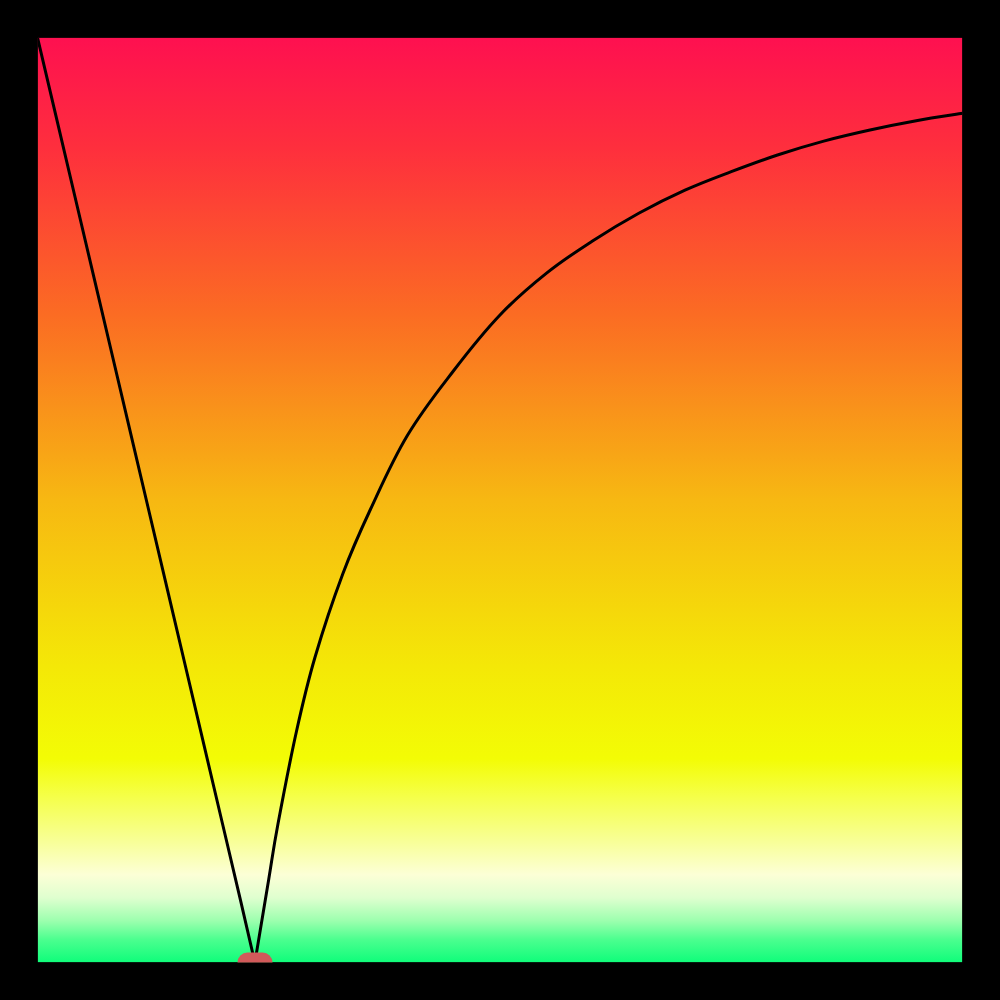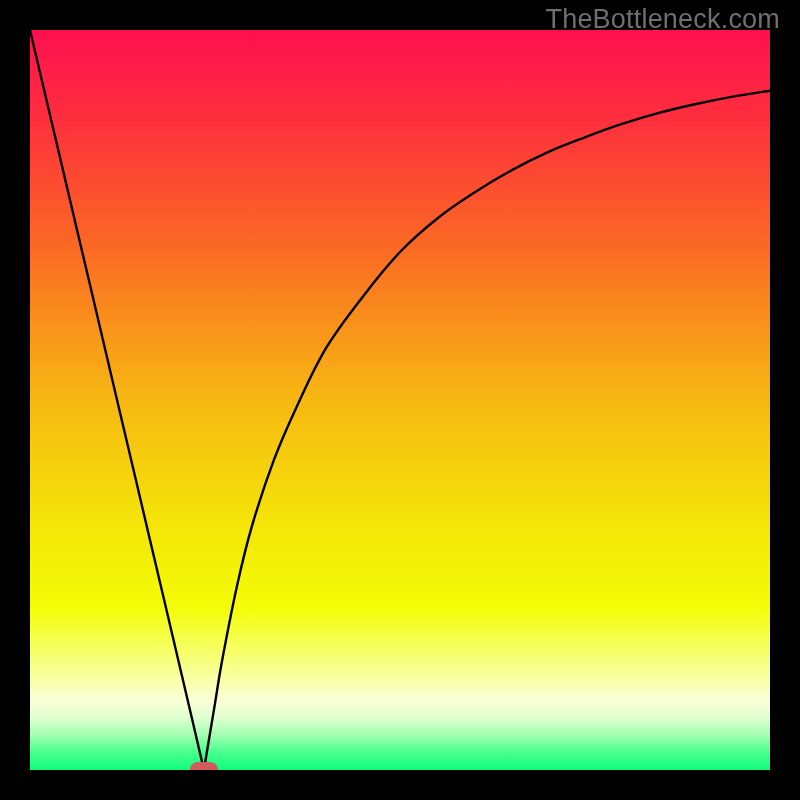--- a/index.html
+++ b/index.html
@@ -51,21 +51,20 @@
     color: #6f6f6f;
     font-size: 27px;
     letter-spacing: 0.2px;
     font-weight: 400;
   }
 </style>
 </head>
 <body>
 
 <div class="frame">
-  <div class="watermark">TheBottleneck.com</div>
 
   <div class="plot-area">
     <svg class="gradient-bg" viewBox="0 0 740 740" preserveAspectRatio="none">
       <defs>
         <linearGradient id="bgGrad" x1="0" y1="0" x2="0" y2="1">
             <stop offset="0%" stop-color="#fe1050"></stop>
             <stop offset="12%" stop-color="#fe2f3d"></stop>
             <stop offset="30%" stop-color="#fb6c23"></stop>
             <stop offset="50%" stop-color="#f7b812"></stop>
             <stop offset="68%" stop-color="#f4e807"></stop>

